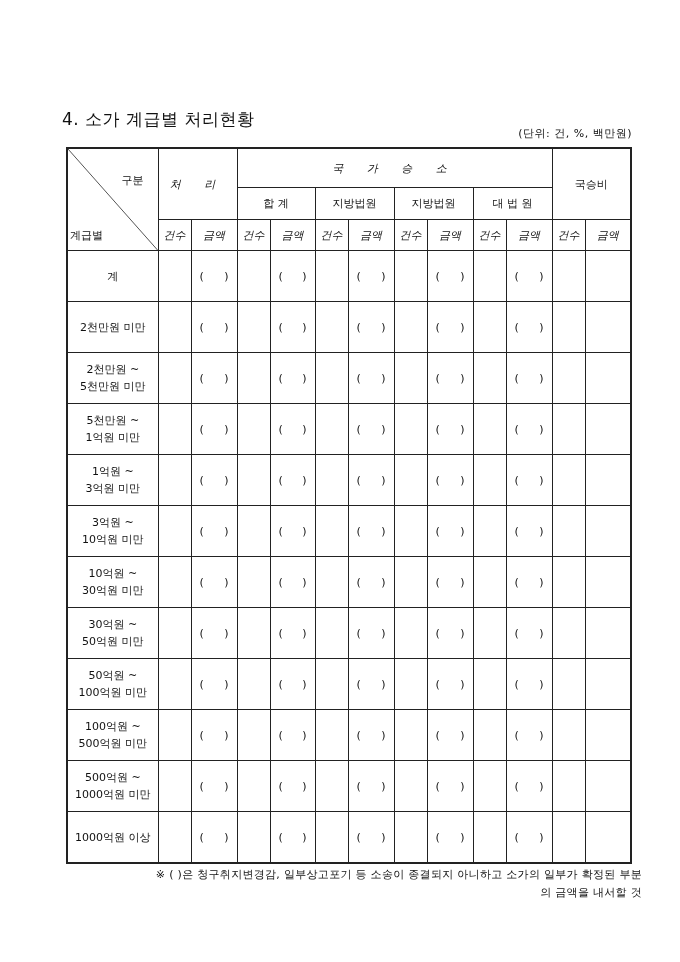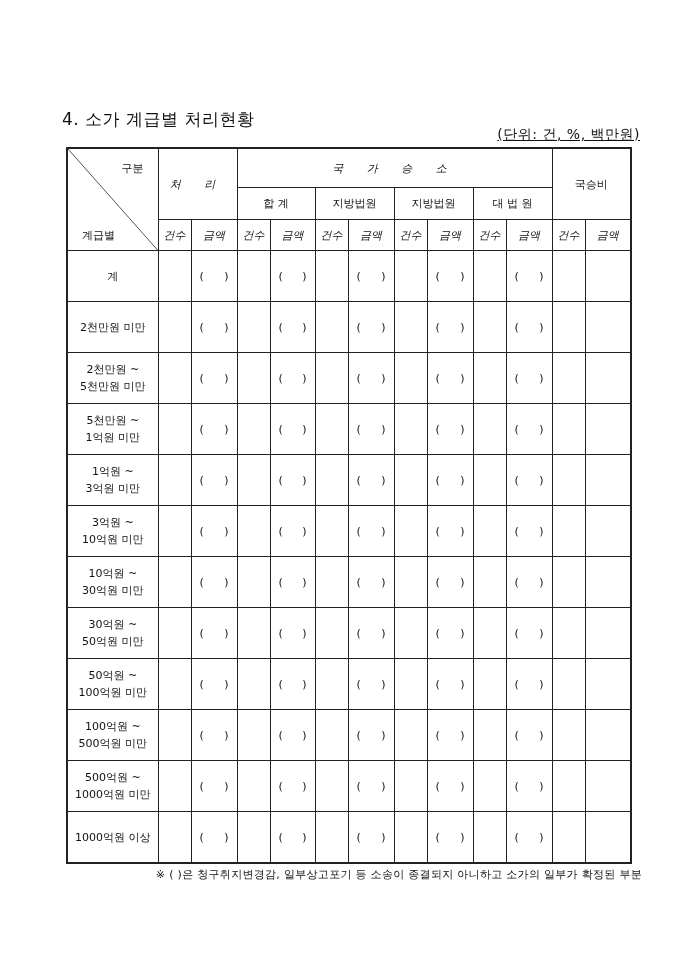--- a/index.html
+++ b/index.html
@@ -1,29 +1,29 @@
 <!DOCTYPE html>
 <html><head>
 <meta charset="utf-8">
 <style>
   html, body { margin: 0; padding: 0; background: #ffffff; }
   body { width: 680px; height: 962px; position: relative; font-family: "DejaVu Sans", sans-serif; color: #111; }
   .title { position: absolute; left: 62px; top: 108px; font-size: 17px; letter-spacing: 0.5px; }
-  .unit { position: absolute; right: 40px; top: 126px; font-size: 14px; letter-spacing: 0.5px; text-decoration: underline; }
+  .unit { position: absolute; right: 48px; top: 126px; font-size: 11px; letter-spacing: 0.5px; }
   table.main { position: absolute; left: 66px; top: 147px; border-collapse: collapse; table-layout: fixed; width: 564px; }
   table.main td { border: 1px solid #222; padding: 0; font-size: 11px; text-align: center; vertical-align: middle; }
   table.main { border: 2px solid #222; }
   .h1 td { height: 38px; }
   .h2 td { height: 31px; margin-left: 16px; }
   .h3 td { height: 30px; font-style: italic; }
   .drow td { height: 50px; }
   .diag { position: relative; }
   .diag svg { position: absolute; left: 0; top: 0; width: 100%; height: 100%; }
-  .diag .top { position: absolute; right: 14px; top: 12px; }
-  .diag .bot { position: absolute; left: 14px; bottom: 7px; }
+  .diag .top { position: absolute; right: 14px; top: 24px; }
+  .diag .bot { position: absolute; left: 2px; bottom: 7px; }
   td.label { text-align: left; padding-left: 3px; line-height: 17px; font-size: 11px; }
   td.label.center { text-align: center; padding-left: 0; }
   .paren { display: flex; justify-content: space-between; padding: 0 8px; }
   .spaced { letter-spacing: 10px; font-style: italic; }
   .note { position: absolute; left: 62px; top: 866px; font-size: 11px; line-height: 18px; width: 580px; letter-spacing: 0.3px; text-align: right; }
   .note .l2 { padding-left: 18px; }
 </style>
 </head>
 <body>
 
@@ -590,13 +590,14 @@
           </div>
         </td>
         <td></td>
         <td></td>
       </tr>
     </tbody>
 </table>
 
 <div class="note">
   <div>※ (     )은 청구취지변경감, 일부상고포기 등 소송이 종결되지 아니하고 소가의 일부가 확정된 부분</div>
+  <div class="l2">의 금액을 내서할 것</div>
 </div>
 
 </body></html>

